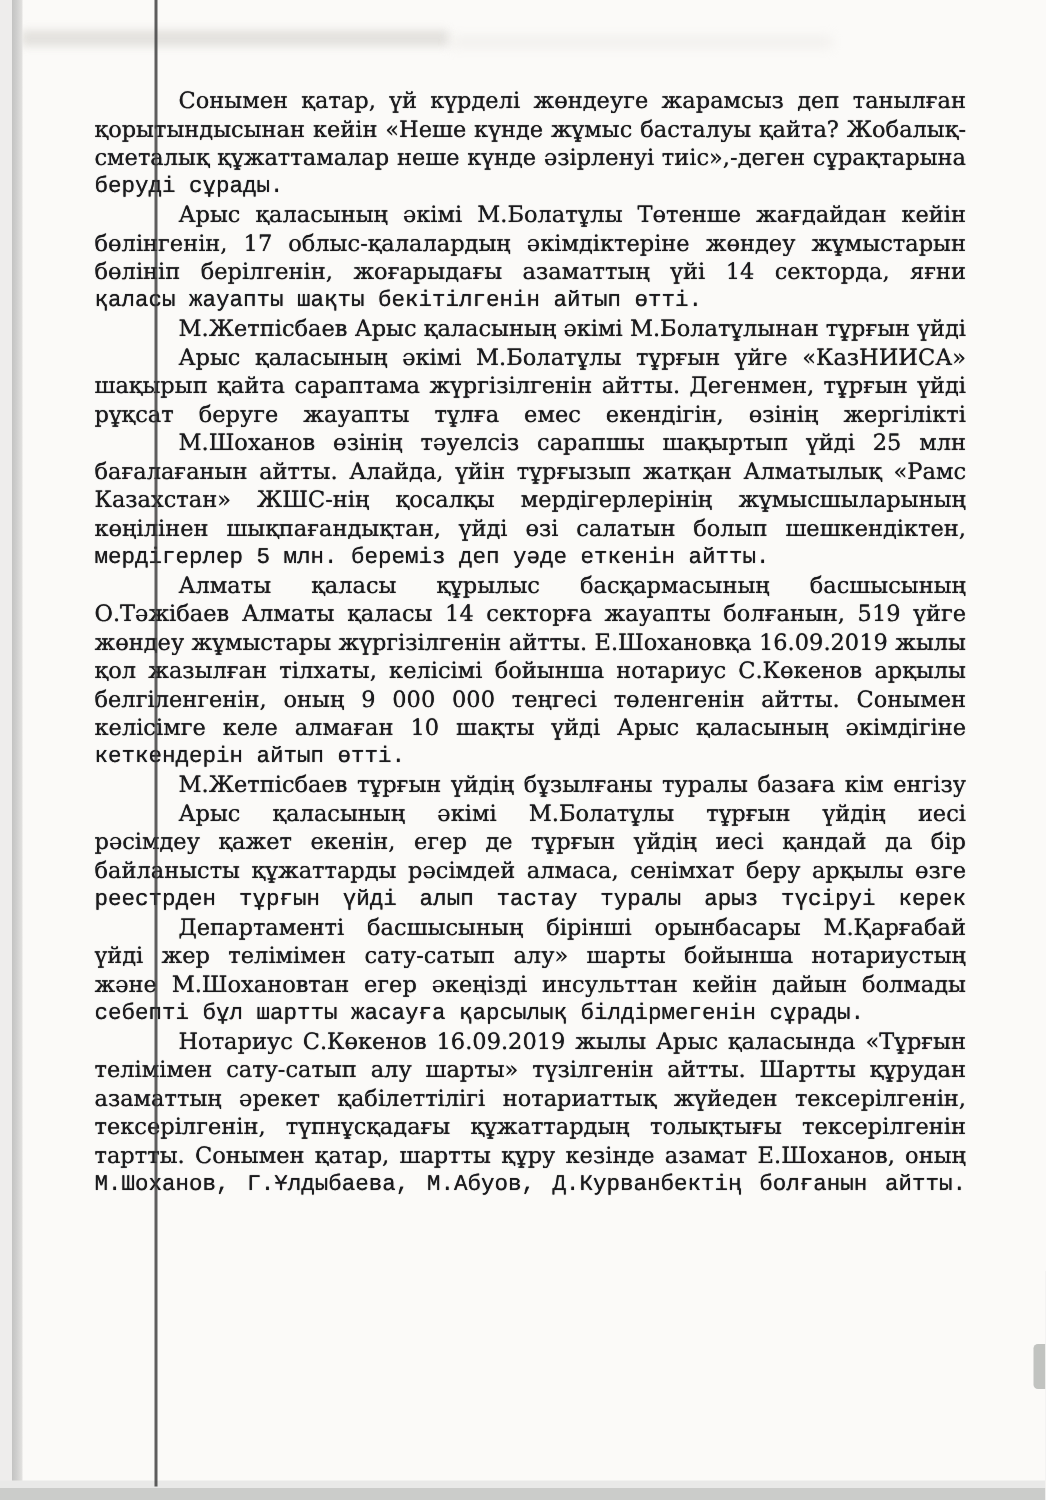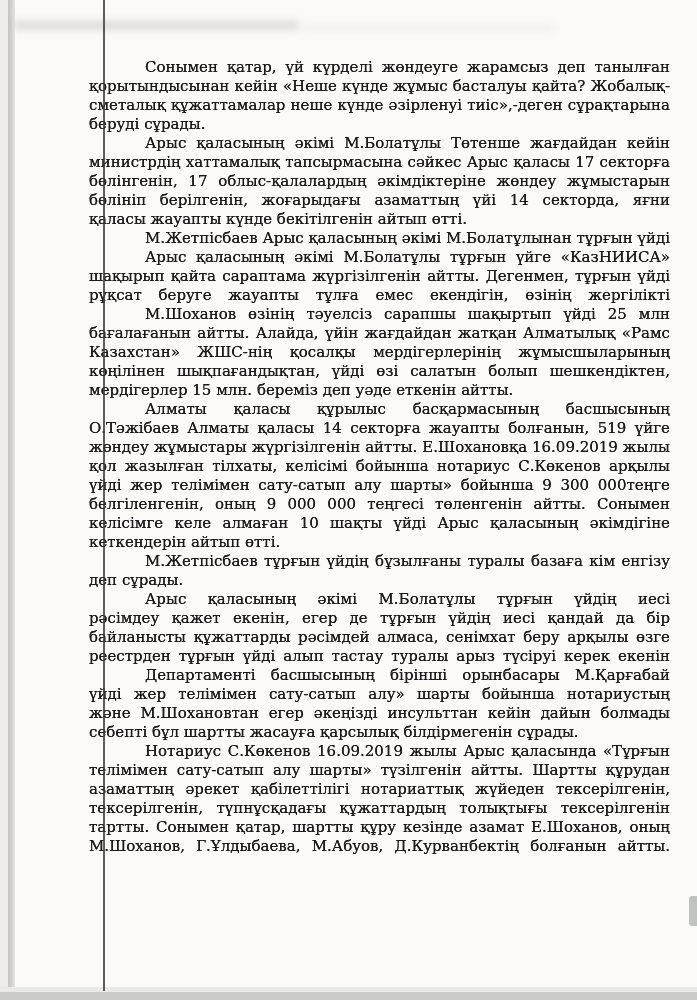--- a/index.html
+++ b/index.html
@@ -54,79 +54,75 @@
     position:absolute;left:0;right:0;bottom:0;height:8px;
     background:var(--band,#cbccca);
   }
   
   .textblock{
     position:absolute;left:63px;top:58px;width:581px;
     color:var(--ink,#1b1b1d);
     font-size:15px;line-height:19px;
     text-shadow:0 0 .55px currentColor;
     z-index:2;
-    margin-left:26px;
   }
   .para{margin:0;padding:0;}
   .line{
     height:19px;line-height:19px;overflow:hidden;
     text-align:justify;text-align-last:justify;
   }
   .line.para-first{text-indent:56px;}
-  .line.para-last{text-align-last:left;}
+  .line.para-last{text-align-last:left;font-family:Liberation Mono, monospace;}
 </style>
 </head>
 <body>
 
 <div class="photo">
   <div class="smudge-a"></div>
   <div class="smudge-b"></div>
 
   <div class="textblock" id="textblock">
       <div class="para">
         <div class="line para-first">Сонымен қатар, үй күрделі жөндеуге жарамсыз деп танылған</div>
         <div class="line">қорытындысынан кейін «Неше күнде жұмыс басталуы қайта? Жобалық-</div>
         <div class="line">сметалық құжаттамалар неше күнде әзірленуі тиіс»,-деген сұрақтарына жауап</div>
         <div class="line para-last">беруді сұрады.</div>
       </div>
       <div class="para">
         <div class="line para-first">Арыс қаласының әкімі М.Болатұлы Төтенше жағдайдан кейін Премьер</div>
-        <div class="line">министрдің хаттамалық тапсырмасына сәйкес Арыс қаласы 17 секторға</div>
         <div class="line">бөлінгенін, 17 облыс-қалалардың әкімдіктеріне жөндеу жұмыстарын жүргізуге</div>
         <div class="line">бөлініп берілгенін, жоғарыдағы азаматтың үйі 14 секторда, яғни Алматы</div>
-        <div class="line para-last">қаласы жауапты күнде бекітілгенін айтып өтті.</div>
+        <div class="line para-last">қаласы жауапты шақты бекітілгенін айтып өтті.</div>
       </div>
       <div class="para">
         <div class="line para-first">М.Жетпісбаев Арыс қаласының әкімі М.Болатұлынан тұрғын үйді сүруге</div>
       </div>
       <div class="para">
         <div class="line para-first">Арыс қаласының әкімі М.Болатұлы тұрғын үйге «КазНИИСА» АҚ-ын</div>
         <div class="line">шақырып қайта сараптама жүргізілгенін айтты. Дегенмен, тұрғын үйді сүруге</div>
         <div class="line">рұқсат беруге жауапты тұлға емес екендігін, өзінің жергілікті атқарушы</div>
       </div>
       <div class="para">
         <div class="line para-first">М.Шоханов өзінің тәуелсіз сарапшы шақыртып үйді 25 млн теңгеге</div>
-        <div class="line">бағалағанын айтты. Алайда, үйін жағдайдан жатқан Алматылық «Рамс</div>
+        <div class="line">бағалағанын айтты. Алайда, үйін тұрғызып жатқан Алматылық «Рамс</div>
         <div class="line">Казахстан» ЖШС-нің қосалқы мердігерлерінің жұмысшыларының жұмысы</div>
         <div class="line">көңілінен шықпағандықтан, үйді өзі салатын болып шешкендіктен, қосалқы</div>
-        <div class="line para-last">мердігерлер 15 млн. береміз деп уәде еткенін айтты.</div>
+        <div class="line para-last">мердігерлер 5 млн. береміз деп уәде еткенін айтты.</div>
       </div>
       <div class="para">
         <div class="line para-first">Алматы қаласы құрылыс басқармасының басшысының орынбасары</div>
         <div class="line">О.Тәжібаев Алматы қаласы 14 секторға жауапты болғанын, 519 үйге күрделі</div>
         <div class="line">жөндеу жұмыстары жүргізілгенін айтты. Е.Шохановқа 16.09.2019 жылы қолма-</div>
         <div class="line">қол жазылған тілхаты, келісімі бойынша нотариус С.Көкенов арқылы «Тұрғын</div>
-        <div class="line">үйді жер телімімен сату-сатып алу шарты» бойынша 9 300 000теңге</div>
         <div class="line">белгіленгенін, оның 9 000 000 теңгесі төленгенін айтты. Сонымен қатар,</div>
         <div class="line">келісімге келе алмаған 10 шақты үйді Арыс қаласының әкімдігіне тапсырып</div>
         <div class="line para-last">кеткендерін айтып өтті.</div>
       </div>
       <div class="para">
         <div class="line para-first">М.Жетпісбаев тұрғын үйдің бұзылғаны туралы базаға кім енгізу қажет</div>
-        <div class="line para-last">деп сұрады.</div>
       </div>
       <div class="para">
         <div class="line para-first">Арыс қаласының әкімі М.Болатұлы тұрғын үйдің иесі құжаттарды</div>
         <div class="line">рәсімдеу қажет екенін, егер де тұрғын үйдің иесі қандай да бір жағдайға</div>
         <div class="line">байланысты құжаттарды рәсімдей алмаса, сенімхат беру арқылы өзге тұлға</div>
         <div class="line para-last">реестрден тұрғын үйді алып тастау туралы арыз түсіруі керек екенін айтты.</div>
       </div>
       <div class="para">
         <div class="line para-first">Департаменті басшысының бірінші орынбасары М.Қарғабай «Тұрғын</div>
         <div class="line">үйді жер телімімен сату-сатып алу» шарты бойынша нотариустың жауап беруін</div>

